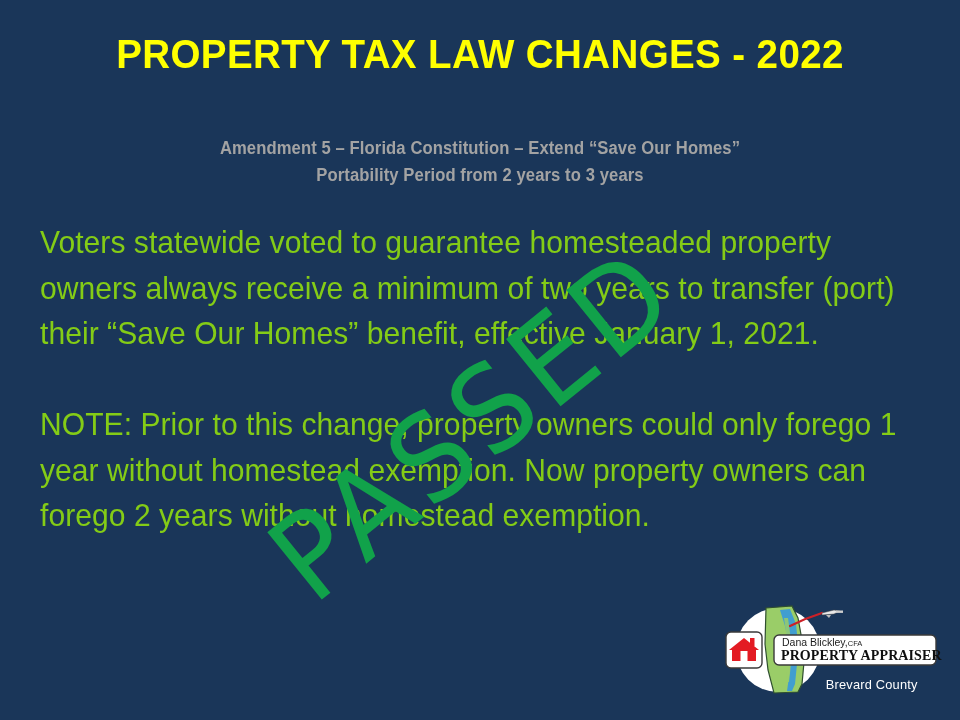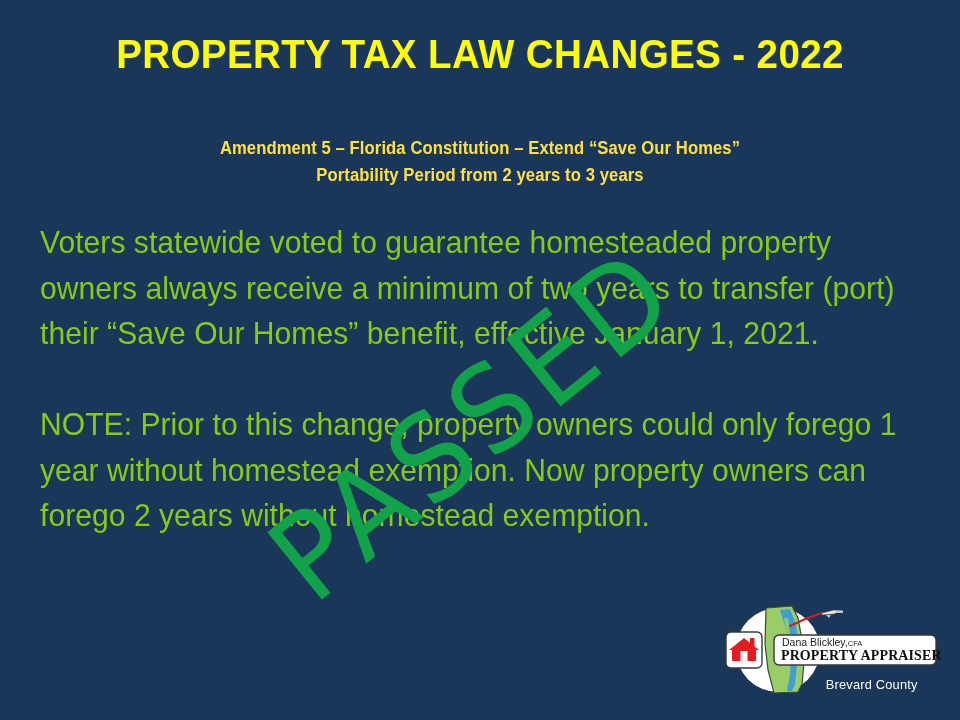--- a/index.html
+++ b/index.html
@@ -36,21 +36,21 @@
     white-space: nowrap;
   }
 
   
   #subtitle {
     position: absolute;
     left: 0;
     top: 135px;
     width: 960px;
     text-align: center;
-    color: #fde047;
+    color: #a3a3a3;
     font-family: "Liberation Sans Narrow", "Liberation Sans", sans-serif;
     font-weight: bold;
     font-size: 17.5px;
     line-height: 27px;
     letter-spacing: 0.1px;
   }
   #subtitle .sline {
     display: block;
     transform: scaleX(0.95);
     transform-origin: 50% 50%;

